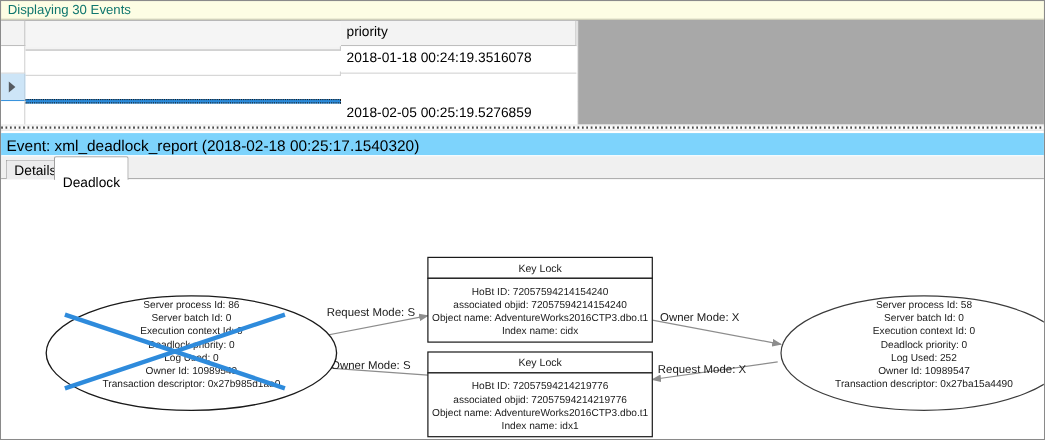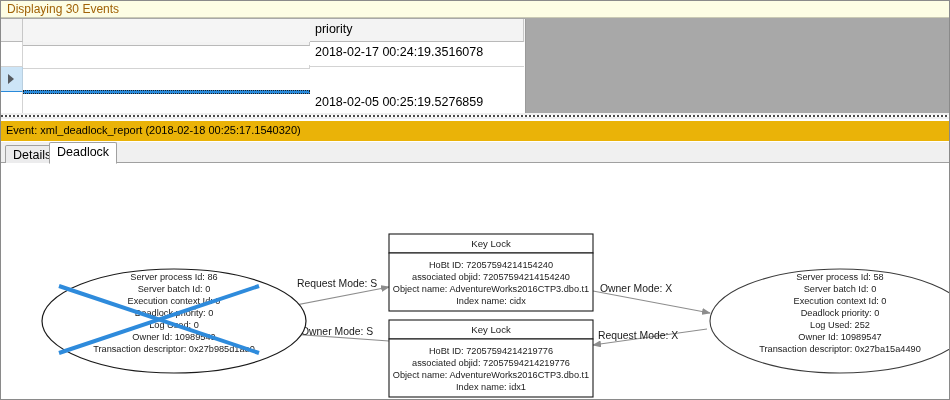--- a/index.html
+++ b/index.html
@@ -37,21 +37,21 @@
   .grid-caption {
     position: absolute;
     left: 0; top: 0;
     width: 948px;
     height: 17px;
     background: #fdfde4;
     border-bottom: 1px solid #c9c9b4;
     box-sizing: border-box;
     padding: 1px 0 0 6px;
     font-size: 12px;
-    color: #a16207;
+    color: #0f766e;
     white-space: nowrap;
   }
   .grid {
     position: absolute;
     left: 0; top: 18px;
     width: 525px;
     background: #ffffff;
     border-right: 1px solid #9a9a9a;
     box-sizing: border-box;
   }
@@ -121,22 +121,22 @@
     background-color: #f0f0f0;
   }
 
   
   .event-line {
     position: absolute;
     left: 0; top: 120px;
     width: 948px; height: 20px;
     padding: 3px 0 0 5px;
     box-sizing: border-box;
-    font-size: 11px;
-    background: #eab308;
+    font-size: 14px;
+    background: #7dd3fc;
     white-space: nowrap;
   }
   .tabstrip {
     position: absolute;
     left: 0; top: 141px;
     width: 948px; height: 21px;
     background: #f0f0f0;
     border-bottom: 1px solid #a0a0a0;
     box-sizing: border-box;
   }
@@ -150,21 +150,21 @@
     background: #ececed;
     border: 1px solid #a0a0a0;
     border-bottom: none;
     border-radius: 2px 2px 0 0;
     white-space: nowrap;
   }
   .tab.first { left: 4px; }
   .tab.active {
     top: 0;
     height: 22px;
-    padding-top: 2px;
+    padding-top: 16px;
     background: #ffffff;
     border-bottom: 1px solid #ffffff;
     z-index: 3;
     font-size: 12.5px;
   }
 
   
   .graph {
     position: absolute;
     left: 0; top: 162px;
@@ -204,21 +204,21 @@
 
       <div class="grow header">
         <div class="gcell c-sel"></div>
         <div class="gcell c-name">name</div>
         <div class="gcell c-time">priority</div>
       </div>
 
       <div class="grow">
         <div class="gcell c-sel"></div>
         <div class="gcell c-name">scheduler_monitor_system_health_ring_buffer_recorded</div>
-        <div class="gcell c-time">2018-02-17 00:24:19.3516078</div>
+        <div class="gcell c-time">2018-01-18 00:24:19.3516078</div>
       </div>
 
       <div class="grow selected">
         <div class="gcell c-sel">
           <span class="rowmarker"></span>
         </div>
         <div class="gcell c-name">xml_deadlock_report</div>
       </div>
 
       <div class="grow">

